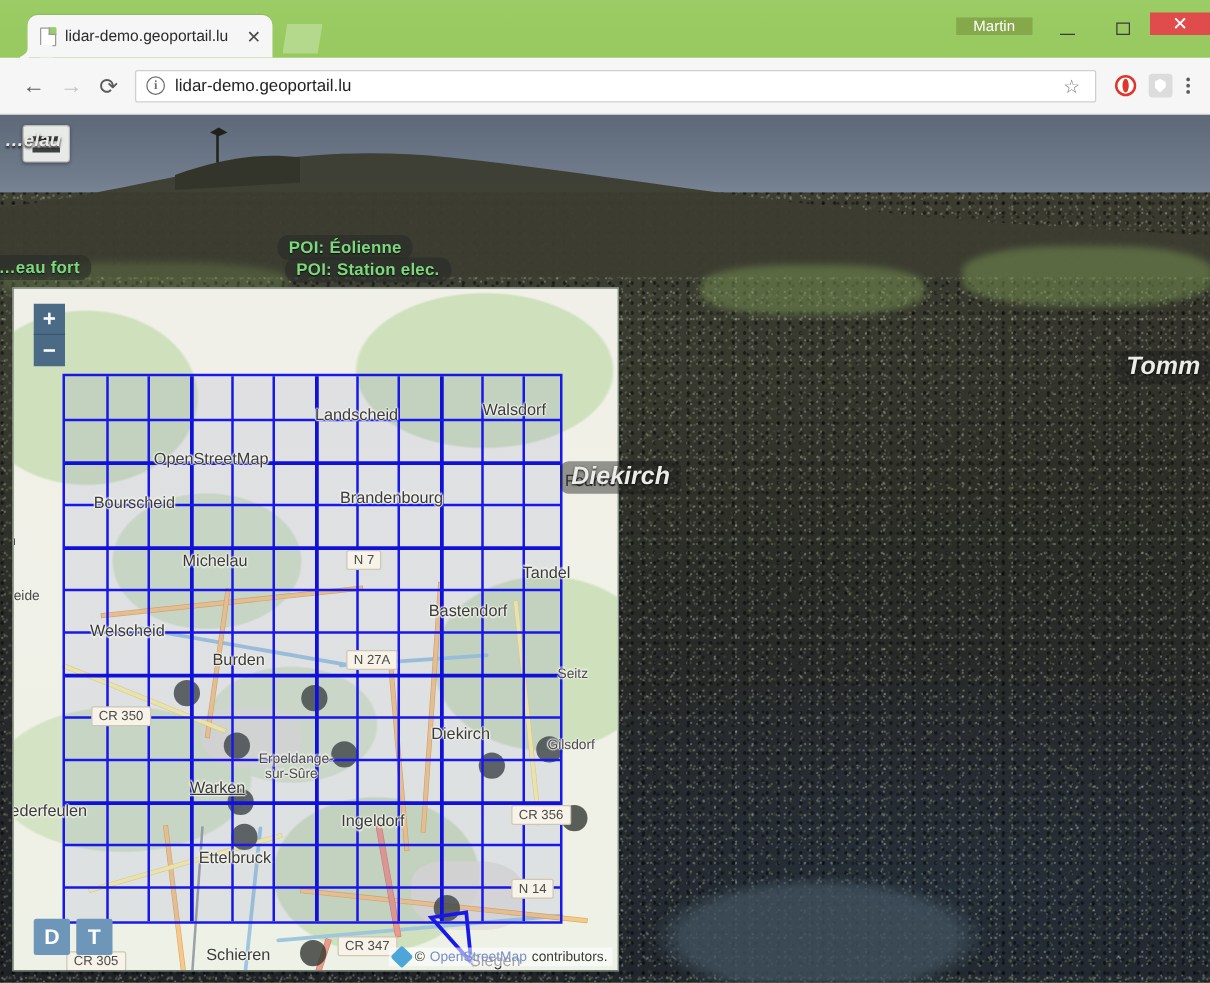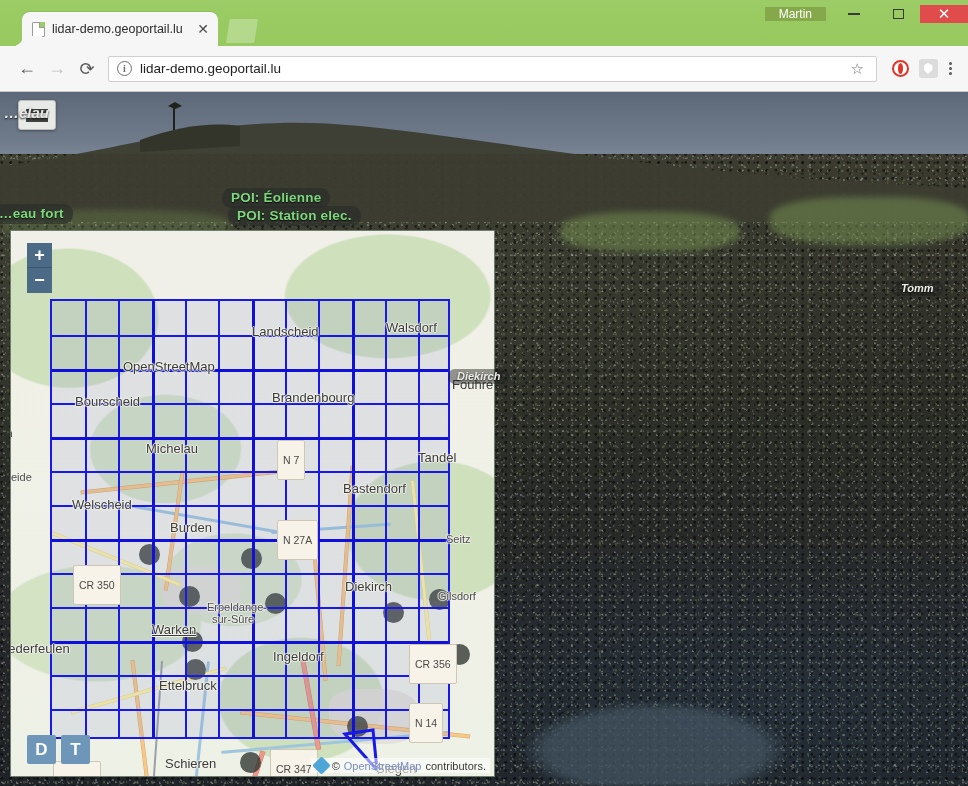--- a/index.html
+++ b/index.html
@@ -65,21 +65,21 @@
   #newtab {
     position: absolute; left: 226px; bottom: 3px;
     width: 32px; height: 24px;
     background: #b4d98c;
     clip-path: polygon(12% 0, 100% 0, 88% 100%, 0 100%);
   }
 
   
   #caption {
     position: absolute; right: 0; top: 0;
-    height: 28px; display: flex; align-items: center;
+    height: 28px; display: flex; align-items: flex-end;
   }
   #user-chip {
     display: flex; align-items: center; padding: 0 14px;
     background: #84a84a; color: #fff; font-size: 12px;
     margin-right: 6px;
   }
   .cap-btn {
     width: 44px; display: flex; align-items: center; justify-content: center;
     color: #333; font-size: 13px; cursor: pointer;
   }
@@ -202,21 +202,21 @@
     padding: 2px 9px 3px;
     border-radius: 9px;
     white-space: nowrap;
     text-shadow: 0 1px 1px rgba(0,0,0,.8);
     letter-spacing: .2px;
   }
   .place-label {
     position: absolute;
     background: rgba(30,32,30,.45);
     color: #ebebe8;
-    font-style: italic; font-weight: bold; font-size: 11px;
+    font-style: italic; font-weight: bold; font-size: 20px;
     padding: 1px 9px 2px; border-radius: 7px;
     text-shadow: 0 1px 2px rgba(0,0,0,.85);
     white-space: nowrap;
   }
 
   
   #thumb {
     position: absolute; left: 14px; top: 141px;
     width: 56px; height: 46px;
     background: #f3f1ec; border: 1px solid #d8d4cc;
@@ -280,21 +280,21 @@
   .map-label {
     position: absolute; font-size: 11px; color: #4a4a48;
     white-space: nowrap; text-shadow:
       1px 0 1px #f3f3ee, -1px 0 1px #f3f3ee, 0 1px 1px #f3f3ee, 0 -1px 1px #f3f3ee;
     pointer-events: none;
   }
   .map-label.big { font-size: 13px; color: #3a3a38; }
   .shield {
     position: absolute; font-size: 10.5px; color: #4a4a48;
     background: #f7f3e8; border: 1px solid #cdc7b4; border-radius: 2px;
-    padding: 13px 5px; white-space: nowrap;
+    padding: 1px 5px; white-space: nowrap;
   }
   .poi-dot {
     position: absolute; width: 21px; height: 21px; border-radius: 50%;
     background: rgba(46,52,46,.78);
   }
   .poi-dot.sm { width: 17px; height: 17px; }
 
   
   #grid {
     position: absolute;

